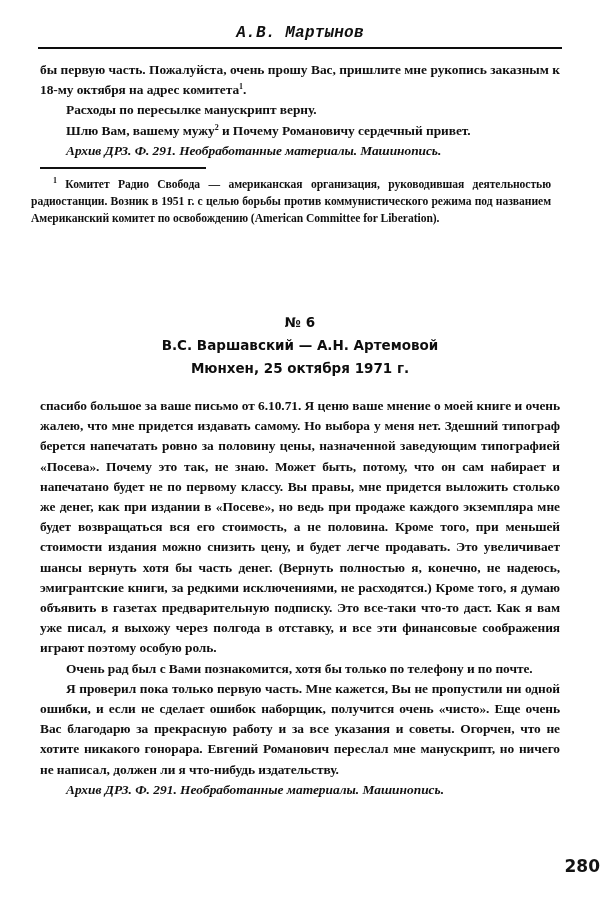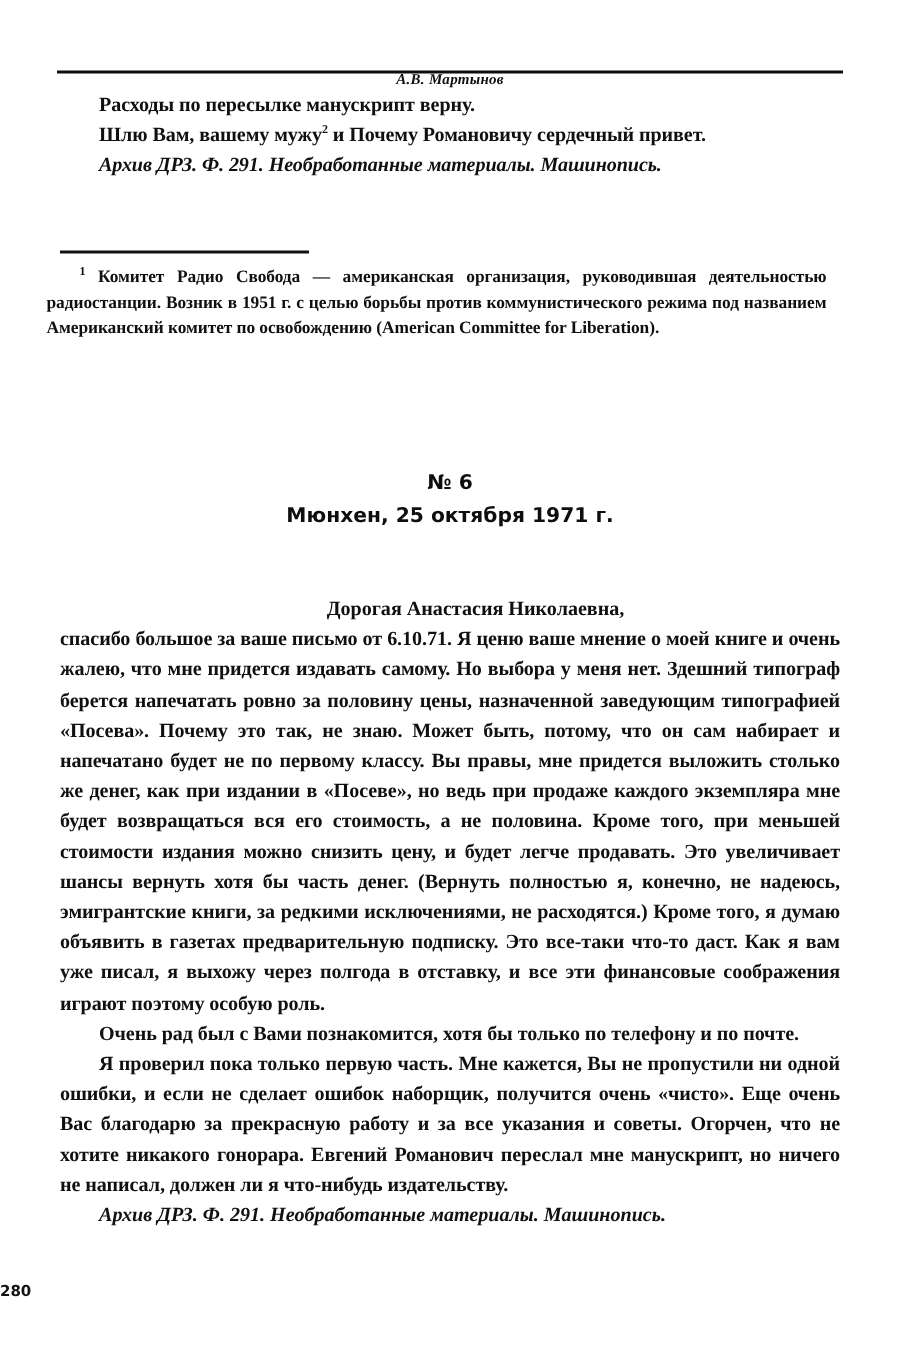--- a/index.html
+++ b/index.html
@@ -23,27 +23,26 @@
     background: #ffffff;
   }
 
   
   .running-head {
     position: absolute;
     top: 24px;
     left: 40px;
     width: 520px;
     text-align: center;
-    font-family: Liberation Serif, serif;
+    font-family: Liberation Mono, monospace;
     font-style: italic;
     font-weight: 700;
-    font-size: 10px;
+    font-size: 16px;
     letter-spacing: .2px;
     color: #111;
-    margin-top: 24px;
   }
   .head-rule {
     position: absolute;
     top: 47px;
     left: 38px;
     width: 524px;
     height: 2px;
     background: #0d0d0d;
   }
 
@@ -161,53 +160,54 @@
     font-style: italic;
     text-indent: 26px;
   }
 
   
   .folio {
     position: absolute;
     left: 0;
     width: 600px;
     top: 856px;
-    text-align: left;
+    text-align: right;
     font-family: "DejaVu Sans", "Liberation Sans", sans-serif;
-    font-size: 10px;
+    font-size: 17px;
     font-weight: 700;
     color: #131313;
   }
 </style>
 </head>
 <body>
 
 <div class="page">
 
   <div class="running-head">А.В. Мартынов</div>
   <div class="head-rule"></div>
 
   <div class="body-block">
+    <p class="tx"><span>бы первую часть. Пожалуйста, очень прошу Вас, пришлите мне рукопись заказным к 18-му октября на адрес комитета</span><sup>1</sup><span>.</span></p>
     <p class="tx ind">Расходы по пересылке манускрипт верну.</p>
     <p class="tx ind"><span>Шлю Вам, вашему мужу</span><sup>2</sup><span> и Почему Романовичу сердечный привет.</span></p>
     <p class="tx italic">Архив ДРЗ. Ф. 291. Необработанные материалы. Машинопись.</p>
   </div>
 
   <div class="fn-rule"></div>
   <div class="footnotes">
     <p class="fn"><sup>1</sup> <span>Комитет Радио Свобода — американская организация, руководившая деятельностью радиостанции. Возник в 1951 г. с целью борьбы против коммунистического режима под названием Американский комитет по освобождению (American Committee for Liberation).</span></p>
   </div>
 
   <div class="letter-head">
     <div class="num">№ 6</div>
+    <div class="corr">В.С. Варшавский — А.Н. Артемовой</div>
     <div class="place">Мюнхен, 25 октября 1971 г.</div>
   </div>
 
   <div class="letter-body">
-    <div class="salutation">Дорогая Анастасия Николаевна,</div>
     <p class="tx">спасибо большое за ваше письмо от 6.10.71. Я ценю ваше мнение о моей книге и очень жалею, что мне придется издавать самому. Но выбора у меня нет. Здешний типограф берется напечатать ровно за половину цены, назначенной заведующим типографией «Посева». Почему это так, не знаю. Может быть, потому, что он сам набирает и напечатано будет не по первому классу. Вы правы, мне придется выложить столько же денег, как при издании в «Посеве», но ведь при продаже каждого экземпляра мне будет возвращаться вся его стоимость, а не половина. Кроме того, при меньшей стоимости издания можно снизить цену, и будет легче продавать. Это увеличивает шансы вернуть хотя бы часть денег. (Вернуть полностью я, конечно, не надеюсь, эмигрантские книги, за редкими исключениями, не расходятся.) Кроме того, я думаю объявить в газетах предварительную подписку. Это все-таки что-то даст. Как я вам уже писал, я выхожу через полгода в отставку, и все эти финансовые соображения играют поэтому особую роль.</p>
     <p class="tx ind">Очень рад был с Вами познакомится, хотя бы только по телефону и по почте.</p>
     <p class="tx ind">Я проверил пока только первую часть. Мне кажется, Вы не пропустили ни одной ошибки, и если не сделает ошибок наборщик, получится очень «чисто». Еще очень Вас благодарю за прекрасную работу и за все указания и советы. Огорчен, что не хотите никакого гонорара. Евгений Романович переслал мне манускрипт, но ничего не написал, должен ли я что-нибудь издательству.</p>
     <div class="archive">Архив ДРЗ. Ф. 291. Необработанные материалы. Машинопись.</div>
   </div>
 
   <div class="folio">280</div>
 
 </div>
 

